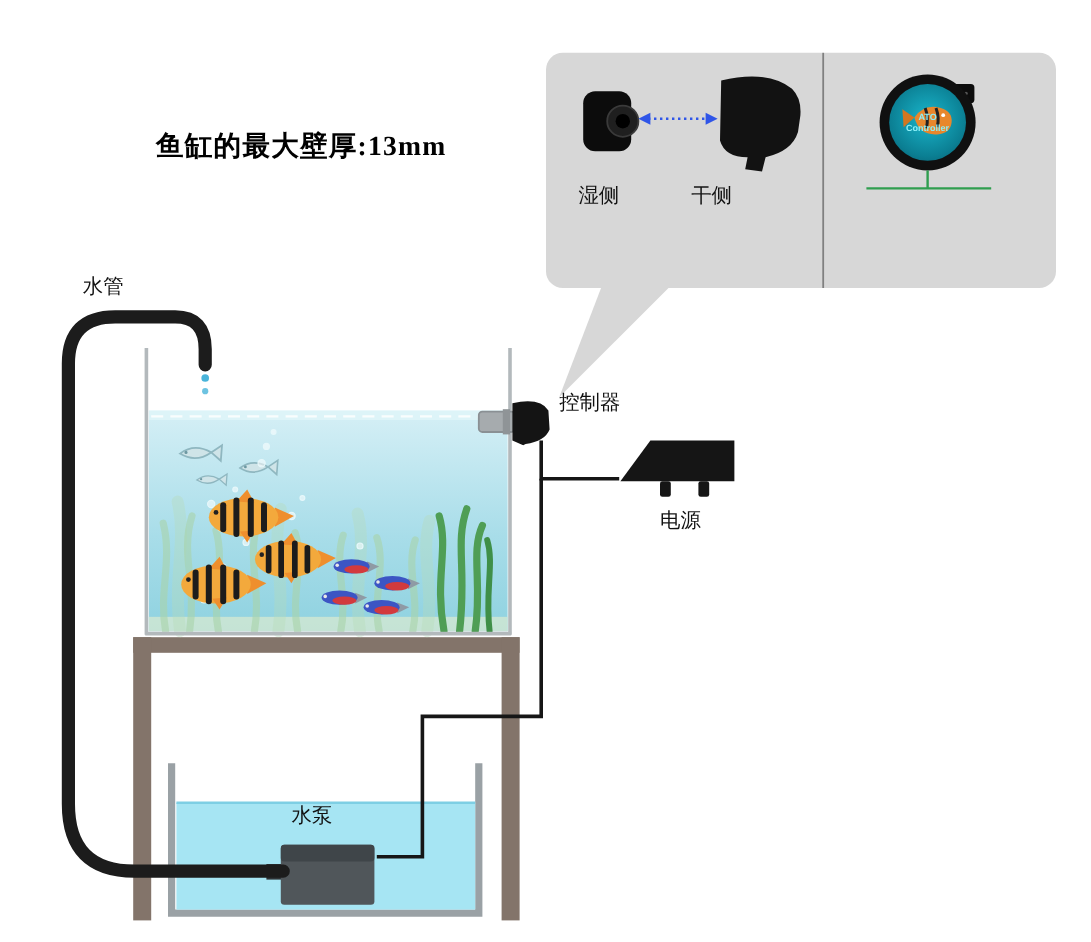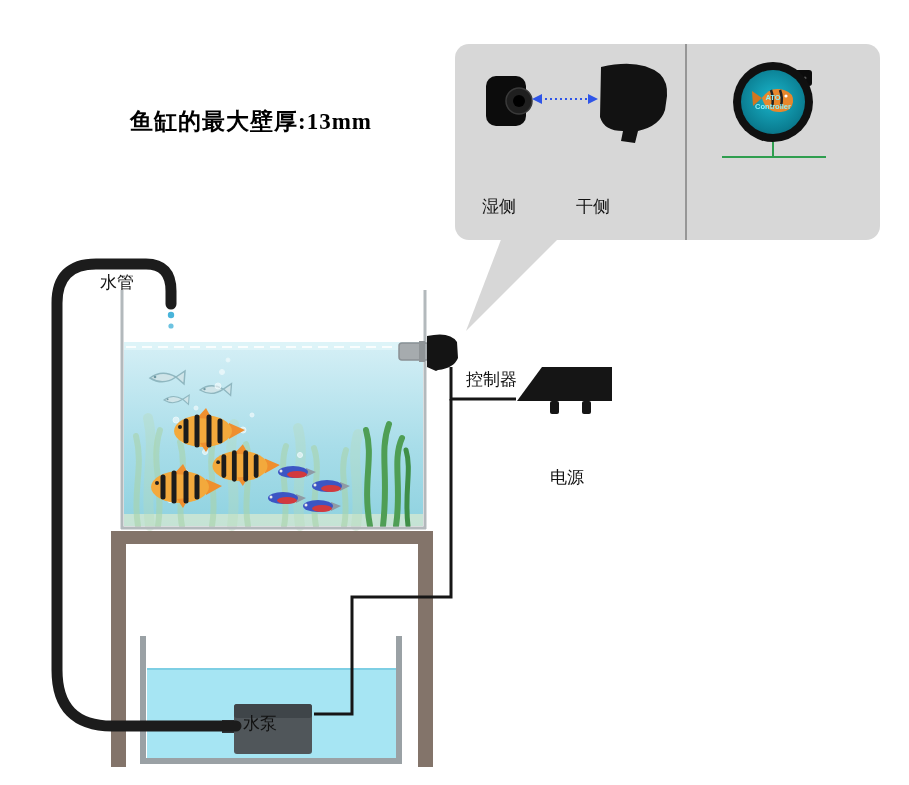--- a/index.html
+++ b/index.html
@@ -1,19 +1,19 @@
 <!DOCTYPE html>
 <html><head>
 <meta charset="utf-8">
 <style>
   html,body{margin:0;padding:0;background:#fff;}
   .canvas{position:relative;width:909px;height:785px;background:#ffffff;overflow:hidden;
           font-family:"Liberation Sans",sans-serif;}
   .scene{position:absolute;left:0;top:0;}
-  .lbl{position:absolute;font-size:17px;color:#111;white-space:nowrap;margin-top:44px;}
+  .lbl{position:absolute;font-size:17px;color:#111;white-space:nowrap;}
   .title{position:absolute;left:104px;top:106px;font-family:"Liberation Serif",serif;
          font-weight:700;font-size:23px;color:#000;letter-spacing:1px;margin-left:26px;}
   .device-text{position:absolute;left:747px;top:93px;width:52px;text-align:center;
                font-size:7.5px;line-height:1.2;color:#8df0f8;font-weight:bold;}
 </style>
 </head>
 <body>
 
 <div class="canvas">
 
@@ -206,18 +206,18 @@
     <rect x="582" y="401" width="9" height="13" rx="2"></rect>
   </g>
 </svg>
 
 <div class="title">鱼缸的最大壁厚:13mm</div>
 
 <div class="lbl" style="left:482px;top:151px">湿侧</div>
 <div class="lbl" style="left:576px;top:151px">干侧</div>
 <div class="device-text">ATO Controller</div>
 
-<div class="lbl" style="left:100px;top:227px">水管</div>
+<div class="lbl" style="left:69px;top:227px">水管</div>
 <div class="lbl" style="left:466px;top:324px">控制器</div>
 <div class="lbl" style="left:550px;top:422px">电源</div>
 <div class="lbl" style="left:243px;top:668px">水泵</div>
 
 </div>
 
 </body></html>

